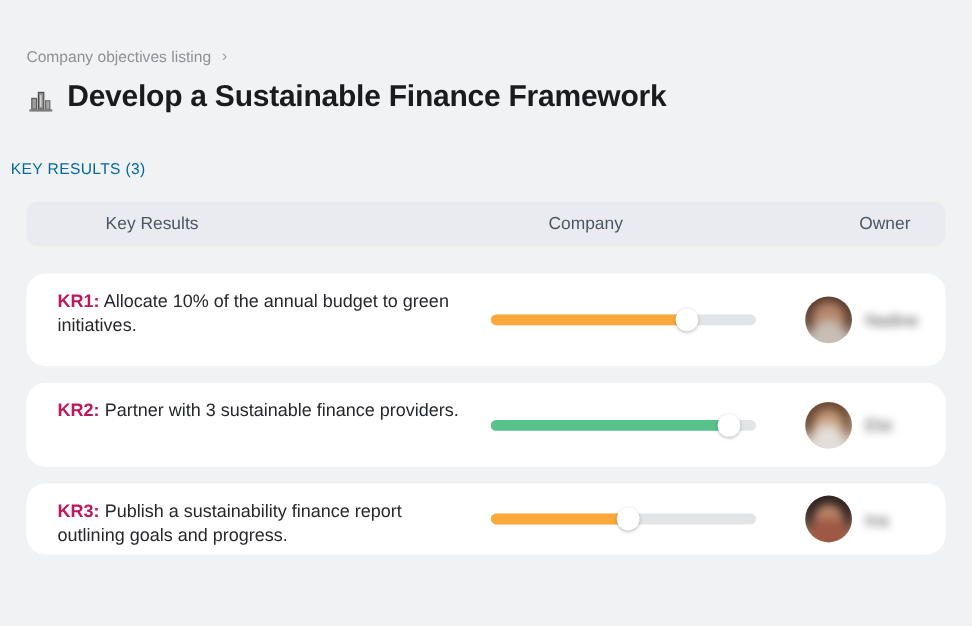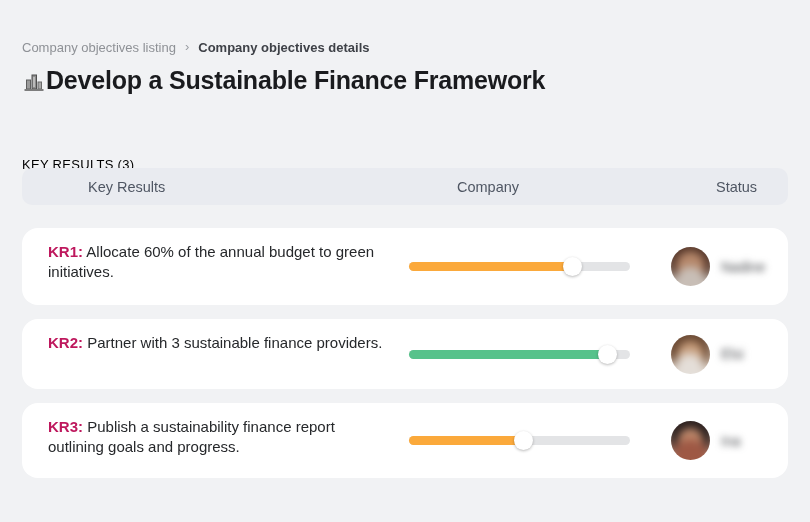--- a/index.html
+++ b/index.html
@@ -11,45 +11,45 @@
     overflow:hidden;
     color:#26282B;
   }
   
   .breadcrumb { position:absolute; top:40px; left:22px; display:flex; align-items:flex-start; gap:9px; font-size:13px; }
   .crumb-prev { color:#8E9196; cursor:pointer; }
   .crumb-sep { color:#9A9DA2; font-size:13px; transform:translateY(-1px); }
   .crumb-current { color:#3E4147; font-weight:600; }
 
   
-  .title-row { position:absolute; top:66px; left:22px; display:flex; align-items:center; gap:0; }
+  .title-row { position:absolute; top:66px; left:22px; display:flex; align-items:flex-end; gap:10px; }
   .title-icon { width:24px; height:24px; display:inline-flex; }
   .page-title { font-size:25px; font-weight:700; color:#1A1B1E; letter-spacing:-0.2px; }
 
   
-  .section-label { position:absolute; top:133px; left:22px; font-size:13px; color:#000000; letter-spacing:0.3px;margin-top:24px; }
+  .section-label { position:absolute; top:133px; left:9px; font-size:13px; color:#0369a1; letter-spacing:0.3px; }
 
   
   .table-header {
     position:absolute; top:168px; left:22px; width:766px; height:37px;
     background:#E9EBF0; border-radius:10px;
   }
   .table-header .col { position:absolute; top:0; height:37px; display:flex; align-items:center; font-size:14.5px; color:#4F5663; font-weight:500;margin-left:44px; }
   .col-kr { left:22px; }
   .col-status { left:391px; }
   .col-owner { left:650px; }
 
   
   .kr-row {
     position:absolute; left:22px; width:766px;
     background:#FFFFFF; border-radius:16px;
   }
   .row-0 { top:228px; height:77px; }
   .row-1 { top:319px; height:70px; }
-  .row-2 { top:403px; height:75px; }
+  .row-2 { top:403px; height:59px; }
 
   .kr-text { position:absolute; left:26px; top:14px; width:338px; font-size:15px; line-height:20px; color:#26282B; }
   .kr-label { font-weight:700; color:#be185d; }
 
   .status-cell { position:absolute; left:387px; top:0; height:100%; width:222px; display:flex; align-items:center; }
   .progress-track { position:relative; width:221px; height:9px; background:#E3E4E6; border-radius:5px; cursor:pointer; }
   .progress-fill { position:absolute; left:0; top:0; height:9px; border-radius:5px; }
   .progress-knob {
     position:absolute; top:-5px; width:19px; height:19px; border-radius:50%;
     background:#FFFFFF; box-shadow:0 1px 3px rgba(0,0,0,0.28);
@@ -74,48 +74,47 @@
       radial-gradient(circle at 50% 30%, #2e2220 0 40%, transparent 64%),
       linear-gradient(180deg, #DED9D4 0%, #8a6152 60%, #d9cdc4 100%); }
   .owner-name { font-size:14px; color:#4A4C50; filter:blur(3.5px); }
 </style>
 </head>
 <body>
 
 <nav class="breadcrumb">
   <span class="crumb-prev">Company objectives listing</span>
   <span class="crumb-sep">›</span>
-  <span class="crumb-current">Company objectives details</span>
 </nav>
 
 <div class="title-row">
   <span class="title-icon">
     <svg viewBox="0 0 24 24" width="24" height="24" aria-hidden="true">
       <rect x="4.5" y="11" width="4" height="9" fill="#9B9B9B" stroke="#5E5E5E" stroke-width="1"></rect>
       <rect x="10" y="6" width="4.5" height="14" fill="#8F8F8F" stroke="#4F4F4F" stroke-width="1"></rect>
       <rect x="16" y="13" width="3.5" height="7" fill="#A8A8A8" stroke="#6A6A6A" stroke-width="1"></rect>
       <rect x="2.5" y="20" width="19" height="2" fill="#7D7D7D"></rect>
       <rect x="11.4" y="8" width="1.2" height="10" fill="#D9D9D9"></rect>
     </svg>
   </span>
   <h1 class="page-title">Develop a Sustainable Finance Framework</h1>
 </div>
 
 <div class="section-label">KEY RESULTS (3)</div>
 
 <div class="table-header">
   <div class="col col-kr">Key Results</div>
   <div class="col col-status">Company</div>
-  <div class="col col-owner">Status</div>
+  <div class="col col-owner">Owner</div>
 </div>
 
 <div class="kr-row row-0">
   <div class="kr-text">
     <span class="kr-label">KR1:</span>
-    <span>Allocate 60% of the annual budget to green initiatives.</span>
+    <span>Allocate 10% of the annual budget to green initiatives.</span>
   </div>
   <div class="status-cell">
     <div class="progress-track">
       <div class="progress-fill" style="width: 74%; background: rgb(251, 169, 59);"></div>
       <div class="progress-knob" style="left: calc(74% - 9.5px);"></div>
     </div>
   </div>
   <div class="owner-cell">
     <div class="avatar avatar-0">
         <div class="ph"></div>

